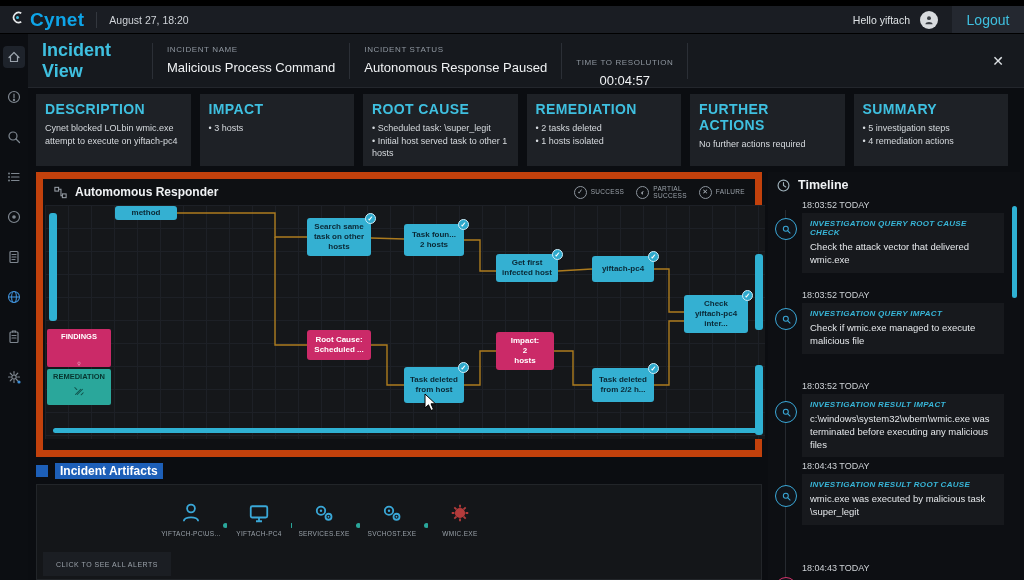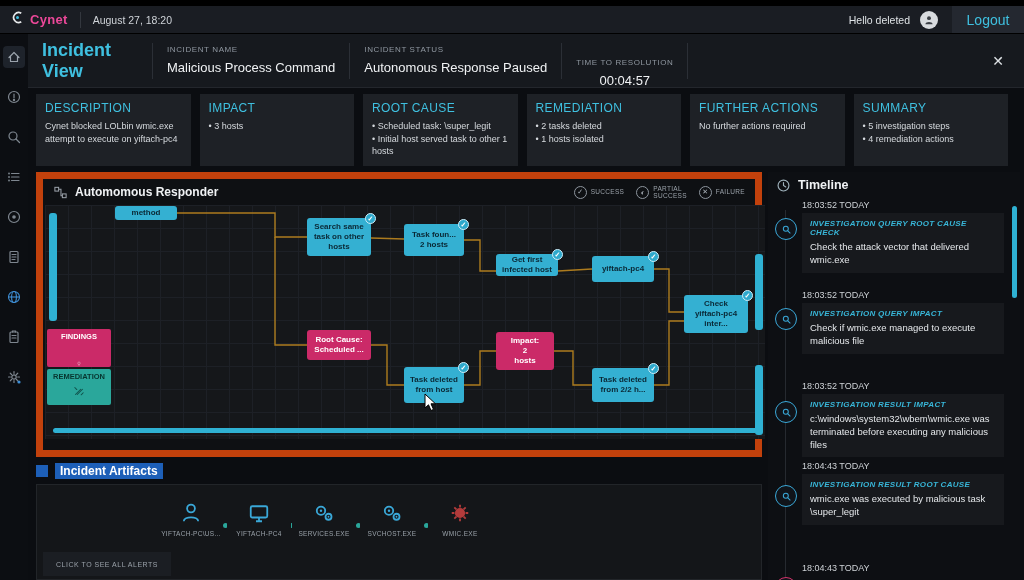--- a/index.html
+++ b/index.html
@@ -4,21 +4,21 @@
 <style>
   * { box-sizing: border-box; margin: 0; padding: 0; }
   html,body { width:1024px; height:580px; overflow:hidden; }
   body { background:#08090c; font-family:"Liberation Sans", sans-serif; color:#e6e8ea; }
   .stage { position:relative; width:1024px; height:580px; background:#0b0d11; overflow:hidden; }
 
   
   .top-strip { position:absolute; left:0; top:0; width:1024px; height:6px; background:#000; }
   .topbar { position:absolute; left:0; top:6px; width:1024px; height:28px; background:#1a1d23; display:flex; align-items:center; border-bottom:1px solid #000; }
   .brand { display:flex; align-items:center; gap:5px; padding:0 12px 0 10px; height:100%; }
-  .brand-name { font-size:13px; font-weight:bold; color:#ec4899; letter-spacing:.3px; }
+  .brand-name { font-size:19px; font-weight:bold; color:#0ea5e9; letter-spacing:.3px; }
   .tb-div { width:1px; height:16px; background:#33373e; }
   .tb-date { font-size:10.5px; color:#cfd3d8; padding:0 12px; }
   .tb-spacer { flex:1; }
   .tb-hello { font-size:10.5px; color:#dfe3e6; margin-right:10px; }
   .avatar { width:18px; height:18px; border-radius:50%; background:#d8dbde; display:flex; align-items:center; justify-content:center; margin-right:14px; cursor:pointer; }
   .logout { height:100%; width:72px; background:#242830; border:none; color:#3fc0e0; font-size:14px; font-family:inherit; cursor:pointer; }
 
   
   .sidebar { position:absolute; left:0; top:34px; width:28px; height:546px; background:#0c0e12; }
   .side-ico { position:absolute; left:3px; width:22px; height:22px; display:flex; align-items:center; justify-content:center; border-radius:4px; cursor:pointer; }
@@ -31,21 +31,21 @@
   .vh-block { padding:0 14px; }
   .vh-block.center { text-align:center; min-width:112px;margin-top:25px; }
   .vh-label { display:block; font-size:8px; color:#8f97a0; letter-spacing:.6px; margin-bottom:4px; }
   .vh-value { font-size:13px; color:#f0f2f4; }
   .vh-flex { flex:1; }
   .close-btn { background:none; border:none; color:#dfe3e6; font-size:14px; font-family:inherit; margin-right:20px; cursor:pointer; }
 
   
   .cards { position:absolute; left:36px; top:94px; width:972px; height:72px; display:flex; gap:9px; }
   .card { flex:1; background:#1e2126; padding:7px 9px; overflow:hidden; }
-  .card-title { font-size:12px; font-weight:normal; color:#3fc0e0; letter-spacing:.4px; margin-bottom:5px; }
+  .card-title { font-size:14px; font-weight:bold; color:#3fc0e0; letter-spacing:.4px; margin-bottom:5px; }
   .card-line { font-size:9px; color:#d6dade; line-height:1.4; }
 
   
   .responder { position:absolute; left:36px; top:172px; width:726px; height:285px; background:#0e1013; border:7px solid #c2410c; }
   .resp-head { height:26px; display:flex; align-items:center; gap:7px; padding:0 10px; }
   .resp-title { font-size:12px; font-weight:bold; color:#f0f2f4; }
   .legend { margin-left:auto; display:flex; gap:12px; align-items:center; }
   .leg-item { display:flex; gap:4px; align-items:center; }
   .leg-circle { width:13px; height:13px; border:1px solid #8d959e; border-radius:50%; color:#aab2ba; font-size:7px; display:flex; align-items:center; justify-content:center; }
   .leg-label { font-size:6.5px; color:#9aa1a9; letter-spacing:.3px; white-space:pre-line; line-height:1.15; }
@@ -109,21 +109,21 @@
         <svg width="15" height="15" viewBox="0 0 16 16">
             <path d="M12 3.5 A5.3 5.3 0 1 0 12 12.5" stroke="#e8eaec" stroke-width="1.8" fill="none"></path>
             <circle cx="8" cy="8" r="1.6" fill="#3fc0e0"></circle>
           </svg>
       </span>
       <span class="brand-name">Cynet</span>
     </div>
     <div class="tb-div"></div>
     <span class="tb-date">August 27, 18:20</span>
     <div class="tb-spacer"></div>
-    <span class="tb-hello">Hello deleted</span>
+    <span class="tb-hello">Hello yiftach</span>
     <span class="avatar">
       <svg width="12" height="12" viewBox="0 0 16 16">
           <circle cx="8" cy="5.5" r="2.6" fill="#3b3f45"></circle>
           <path d="M3.2 13.5 C3.2 9.8 12.8 9.8 12.8 13.5 Z" fill="#3b3f45"></path>
         </svg>
     </span>
     <button class="logout">Logout</button>
   </header>
 
   <nav class="sidebar">
@@ -293,21 +293,21 @@
         <span class="nlabel">Search same
 task on other
 hosts</span>
         <span class="badge">✓</span>
       </div>
       <div class="node cyan" style="left:359px;top:19px;width:60px;height:32px">
         <span class="nlabel">Task foun...
 2 hosts</span>
         <span class="badge">✓</span>
       </div>
-      <div class="node cyan" style="left:451px;top:49px;width:62px;height:22px">
+      <div class="node cyan" style="left:451px;top:49px;width:62px;height:28px">
         <span class="nlabel">Get first
 infected host</span>
         <span class="badge">✓</span>
       </div>
       <div class="node cyan" style="left:547px;top:51px;width:62px;height:26px">
         <span class="nlabel">yiftach-pc4</span>
         <span class="badge">✓</span>
       </div>
       <div class="node cyan" style="left:639px;top:90px;width:64px;height:38px">
         <span class="nlabel">Check

